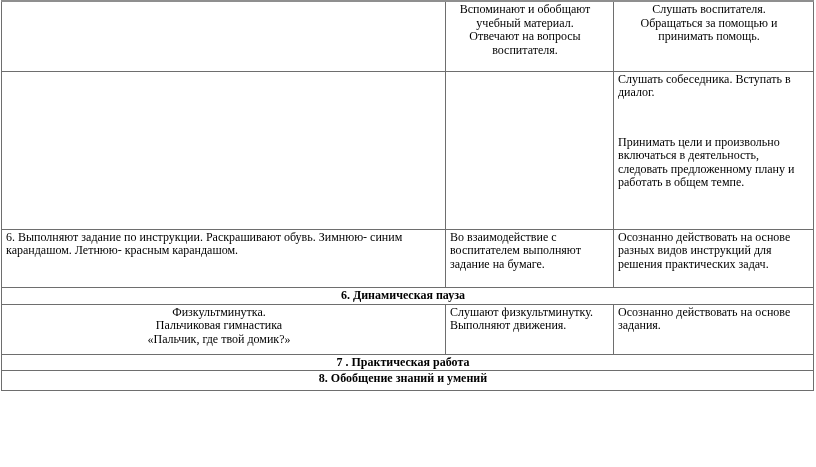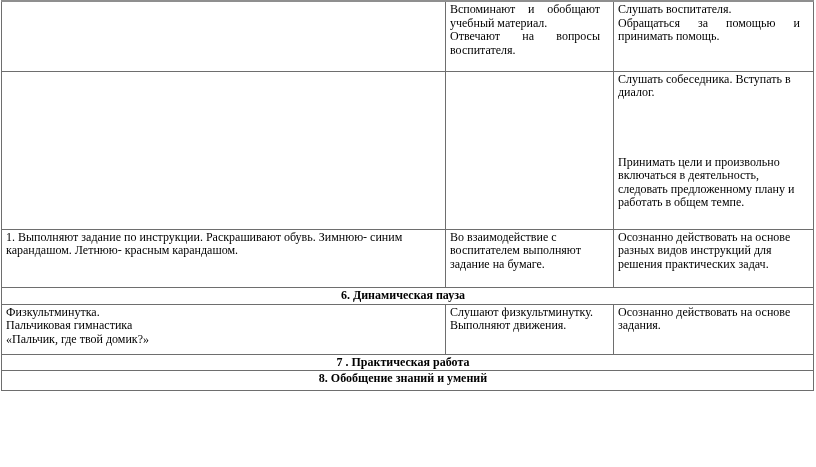--- a/index.html
+++ b/index.html
@@ -23,31 +23,31 @@
     margin: 0 0 0 1px;
   }
   table.lesson td {
     border: 1px solid #6e6e6e;
     vertical-align: top;
     padding: 1px 13px 1px 4px;
     overflow: hidden;
   }
   tr.top-row td { border-top: 2px solid #8f8f8f; }
   td.just { text-align: justify; }
-  td.pre  { white-space: pre-line; }
+  td.pre  { white-space: pre-line; text-align: center; }
   td.section-cell {
     text-align: center;
     font-weight: bold;
     vertical-align: middle;
     padding-top: 0;
     padding-bottom: 1px;
   }
   td.indent { text-indent: 36px; }
   .para { text-align: left; }
-  .para.gap-top { margin-top: 56px; }
+  .para.gap-top { margin-top: 36px; }
   
   tr.r1 { height: 70px; }
   tr.r2 { height: 158px; }
   tr.h5 { height: 17px; }
   tr.r4 { height: 58px; }
   tr.h6 { height: 17px; }
   tr.r6 { height: 50px; }
   tr.h7 { height: 16px; }
   tr.r8 { height: 40px; }
   tr.h8 { height: 20px; }
@@ -75,21 +75,21 @@
     <td></td>
     <td></td>
     <td>
       <div class="para">Слушать собеседника. Вступать в диалог.</div>
       <div class="para gap-top">Принимать цели и произвольно включаться в деятельность, следовать предложенному плану и работать в общем темпе.</div>
     </td>
   </tr>
 
 
   <tr class="r4">
-    <td>1. Выполняют задание по инструкции. Раскрашивают обувь. Зимнюю- синим карандашом. Летнюю- красным карандашом.</td>
+    <td>6. Выполняют задание по инструкции. Раскрашивают обувь. Зимнюю- синим карандашом. Летнюю- красным карандашом.</td>
     <td>Во взаимодействие с воспитателем выполняют задание на бумаге.</td>
     <td>Осознанно действовать на основе разных видов инструкций для решения практических задач.</td>
   </tr>
 
   <tr class="h6">
     <td class="section-cell" colspan="3">6. Динамическая пауза</td>
   </tr>
 
   <tr class="r6">
     <td class="pre">Физкультминутка.

